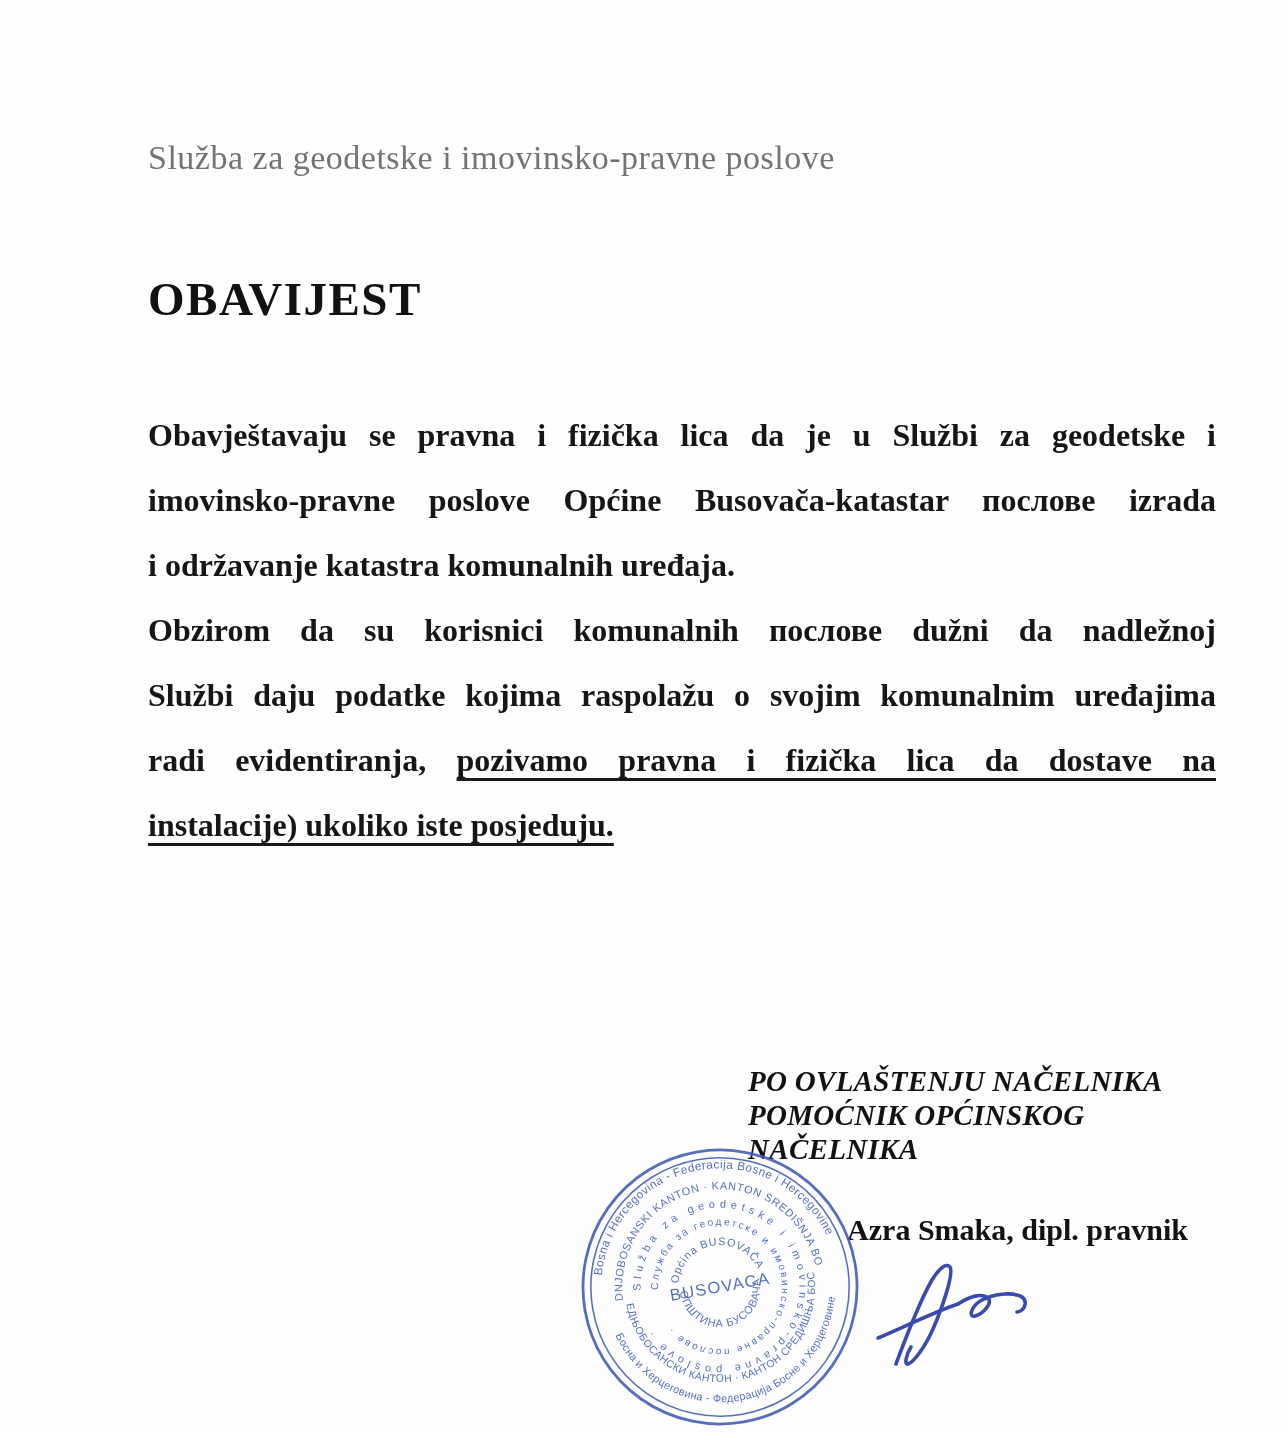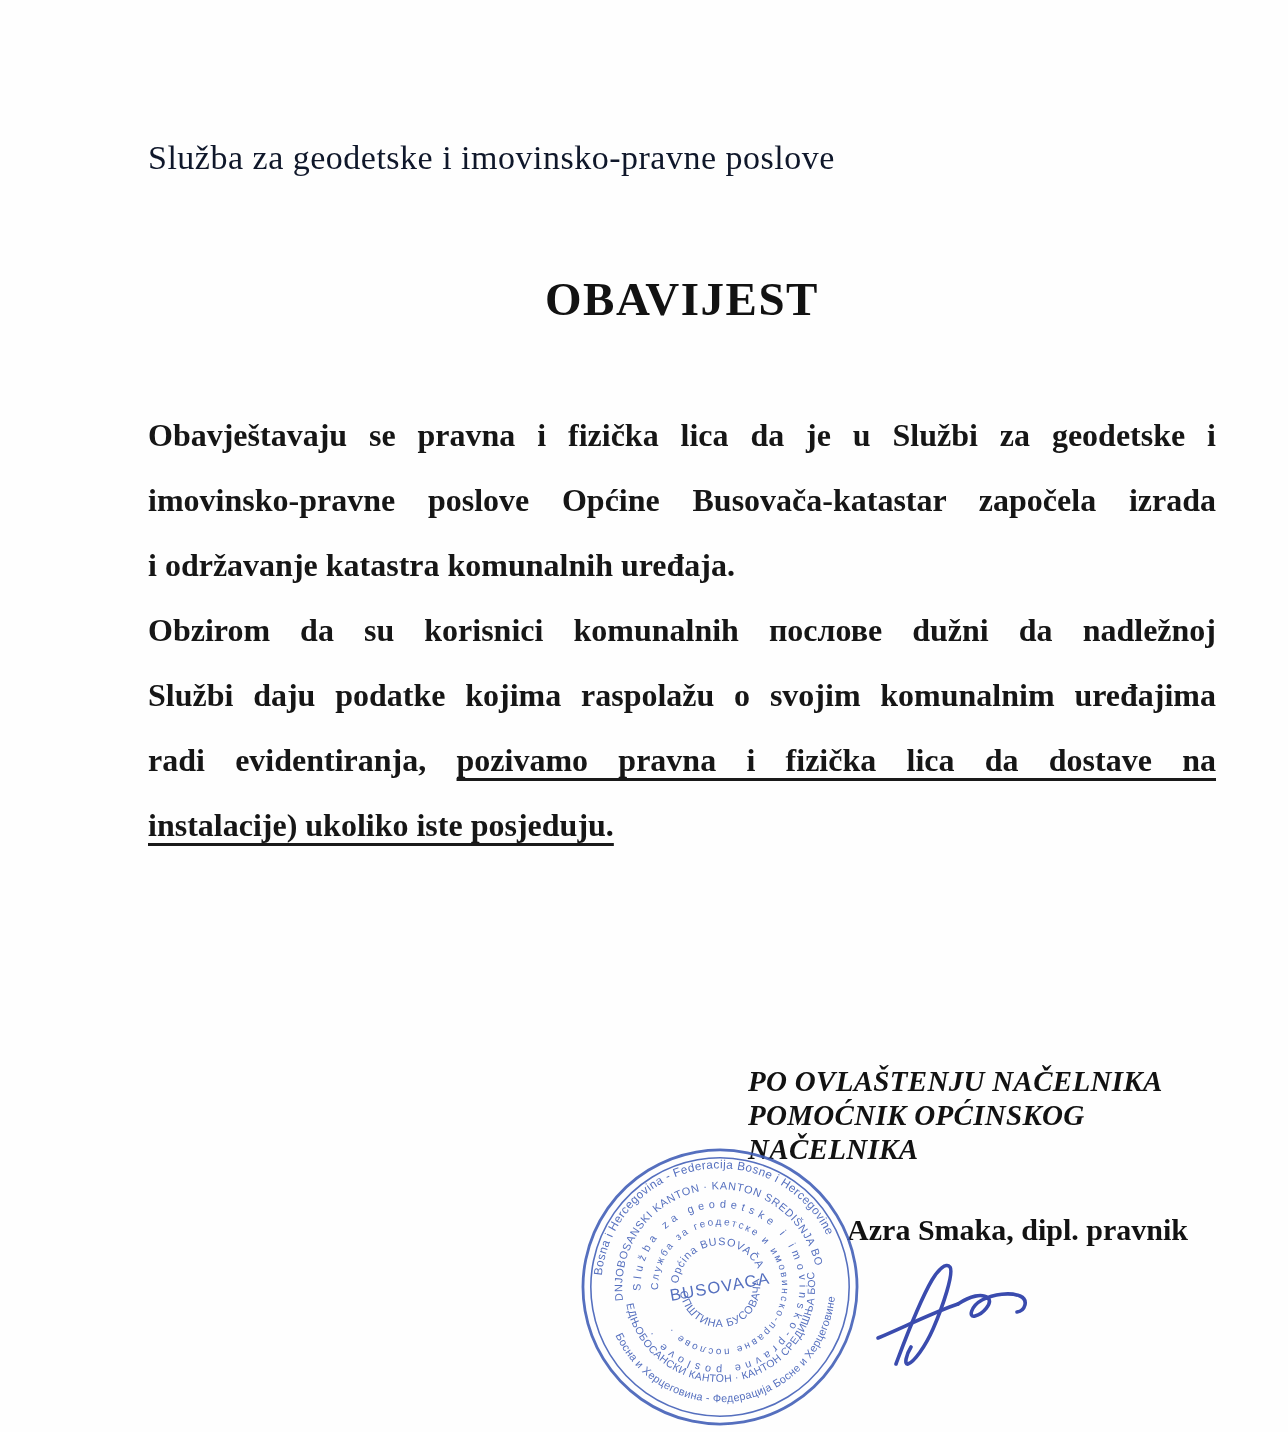--- a/index.html
+++ b/index.html
@@ -9,25 +9,25 @@
     width:1288px; height:1432px;
     background:#fefefe;
     overflow:hidden;
     font-family:"Liberation Serif", serif;
     color:#141414;
   }
   .header-line {
     position:absolute; left:148px; top:138px;
     font-size:34px; line-height:40px;
     letter-spacing:0.5px;
-    color:#0f172a;
+    color:#737373;
   }
   .doc-title {
     position:absolute; left:148px; top:272px; width:1068px;
-    text-align:center;
+    text-align:left;
     font-size:47px; font-weight:bold; letter-spacing:1.5px;
     color:#121212;
   }
   .body-block {
     position:absolute; left:148px; top:403px; width:1068px;
     font-size:32px;
     color:#161616;
     font-weight:bold;
   }
   .body-line {
@@ -77,21 +77,21 @@
 <body>
 
 <div class="page">
 
   <div class="header-line">Služba za geodetske i imovinsko-pravne poslove</div>
 
   <div class="doc-title">OBAVIJEST</div>
 
   <div class="body-block">
     <div class="body-line">Obavještavaju se pravna i fizička lica da je u Službi za geodetske i</div>
-    <div class="body-line">imovinsko-pravne poslove Općine Busovača-katastar započela izrada</div>
+    <div class="body-line">imovinsko-pravne poslove Općine Busovača-katastar послове izrada</div>
     <div class="body-line para-end">i održavanje katastra komunalnih uređaja.</div>
     <div class="body-line">Obzirom da su korisnici komunalnih послове dužni da nadležnoj</div>
     <div class="body-line">Službi daju podatke kojima raspolažu o svojim komunalnim uređajima</div>
     <div class="body-line"><span>radi evidentiranja, </span><span class="u">pozivamo pravna i fizička lica da dostave na</span></div>
     <div class="body-line para-end"><span class="u">instalacije) ukoliko iste posjeduju.</span></div>
   </div>
 
   <div class="sig-block">
     <div class="sig-line">PO OVLAŠTENJU NAČELNIKA</div>
     <div class="sig-line">POMOĆNIK OPĆINSKOG NAČELNIKA</div>

